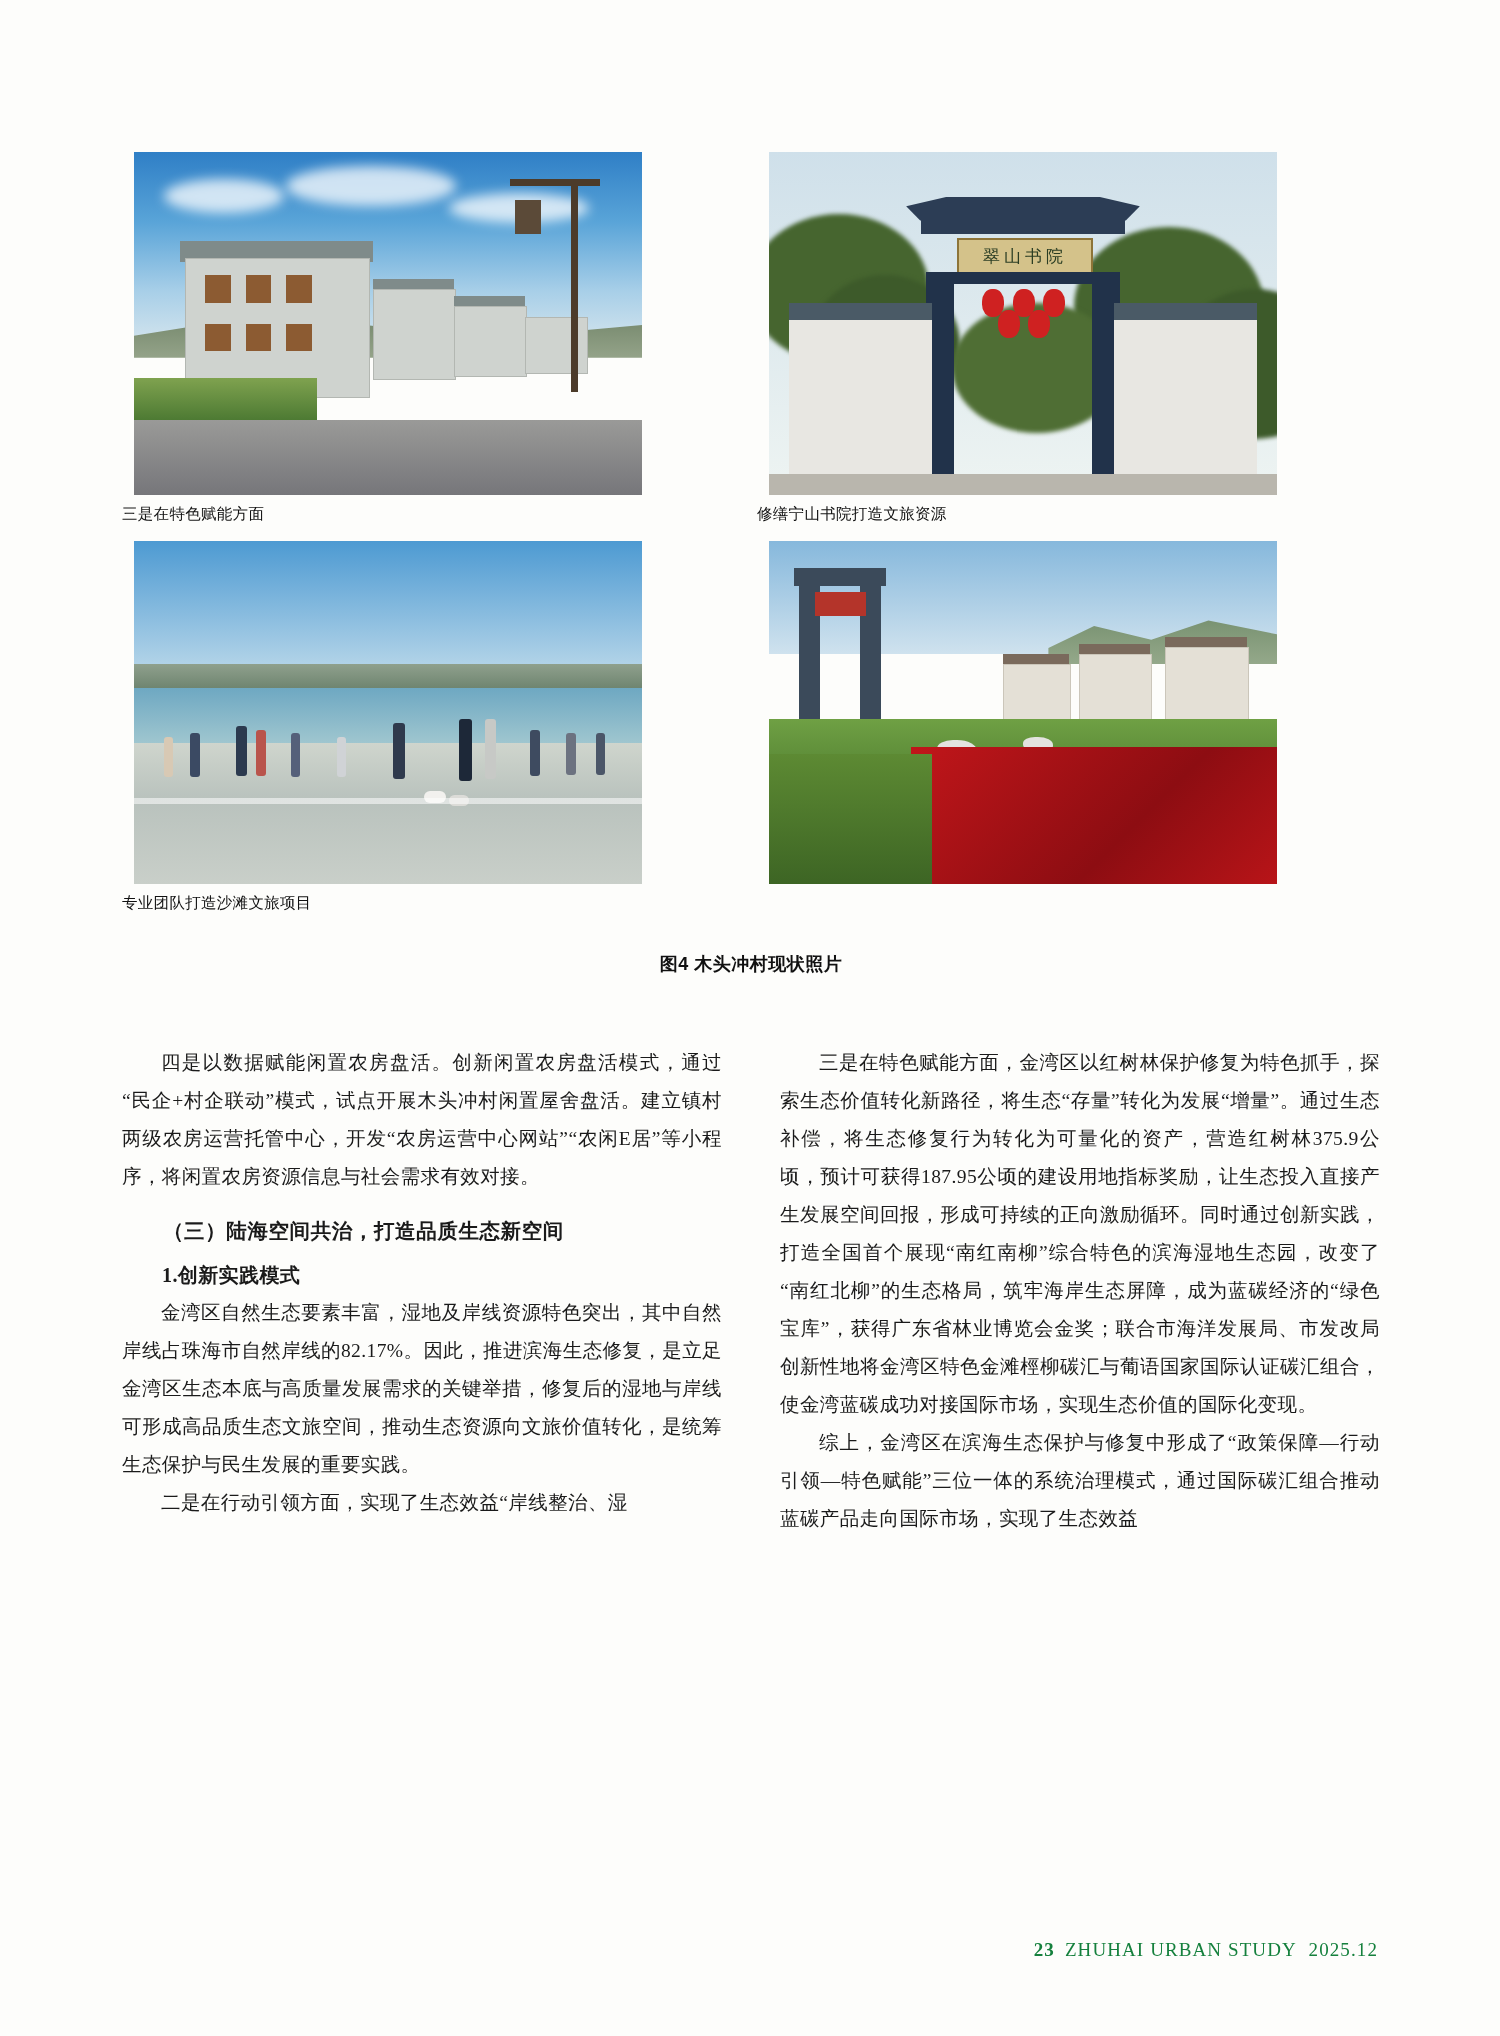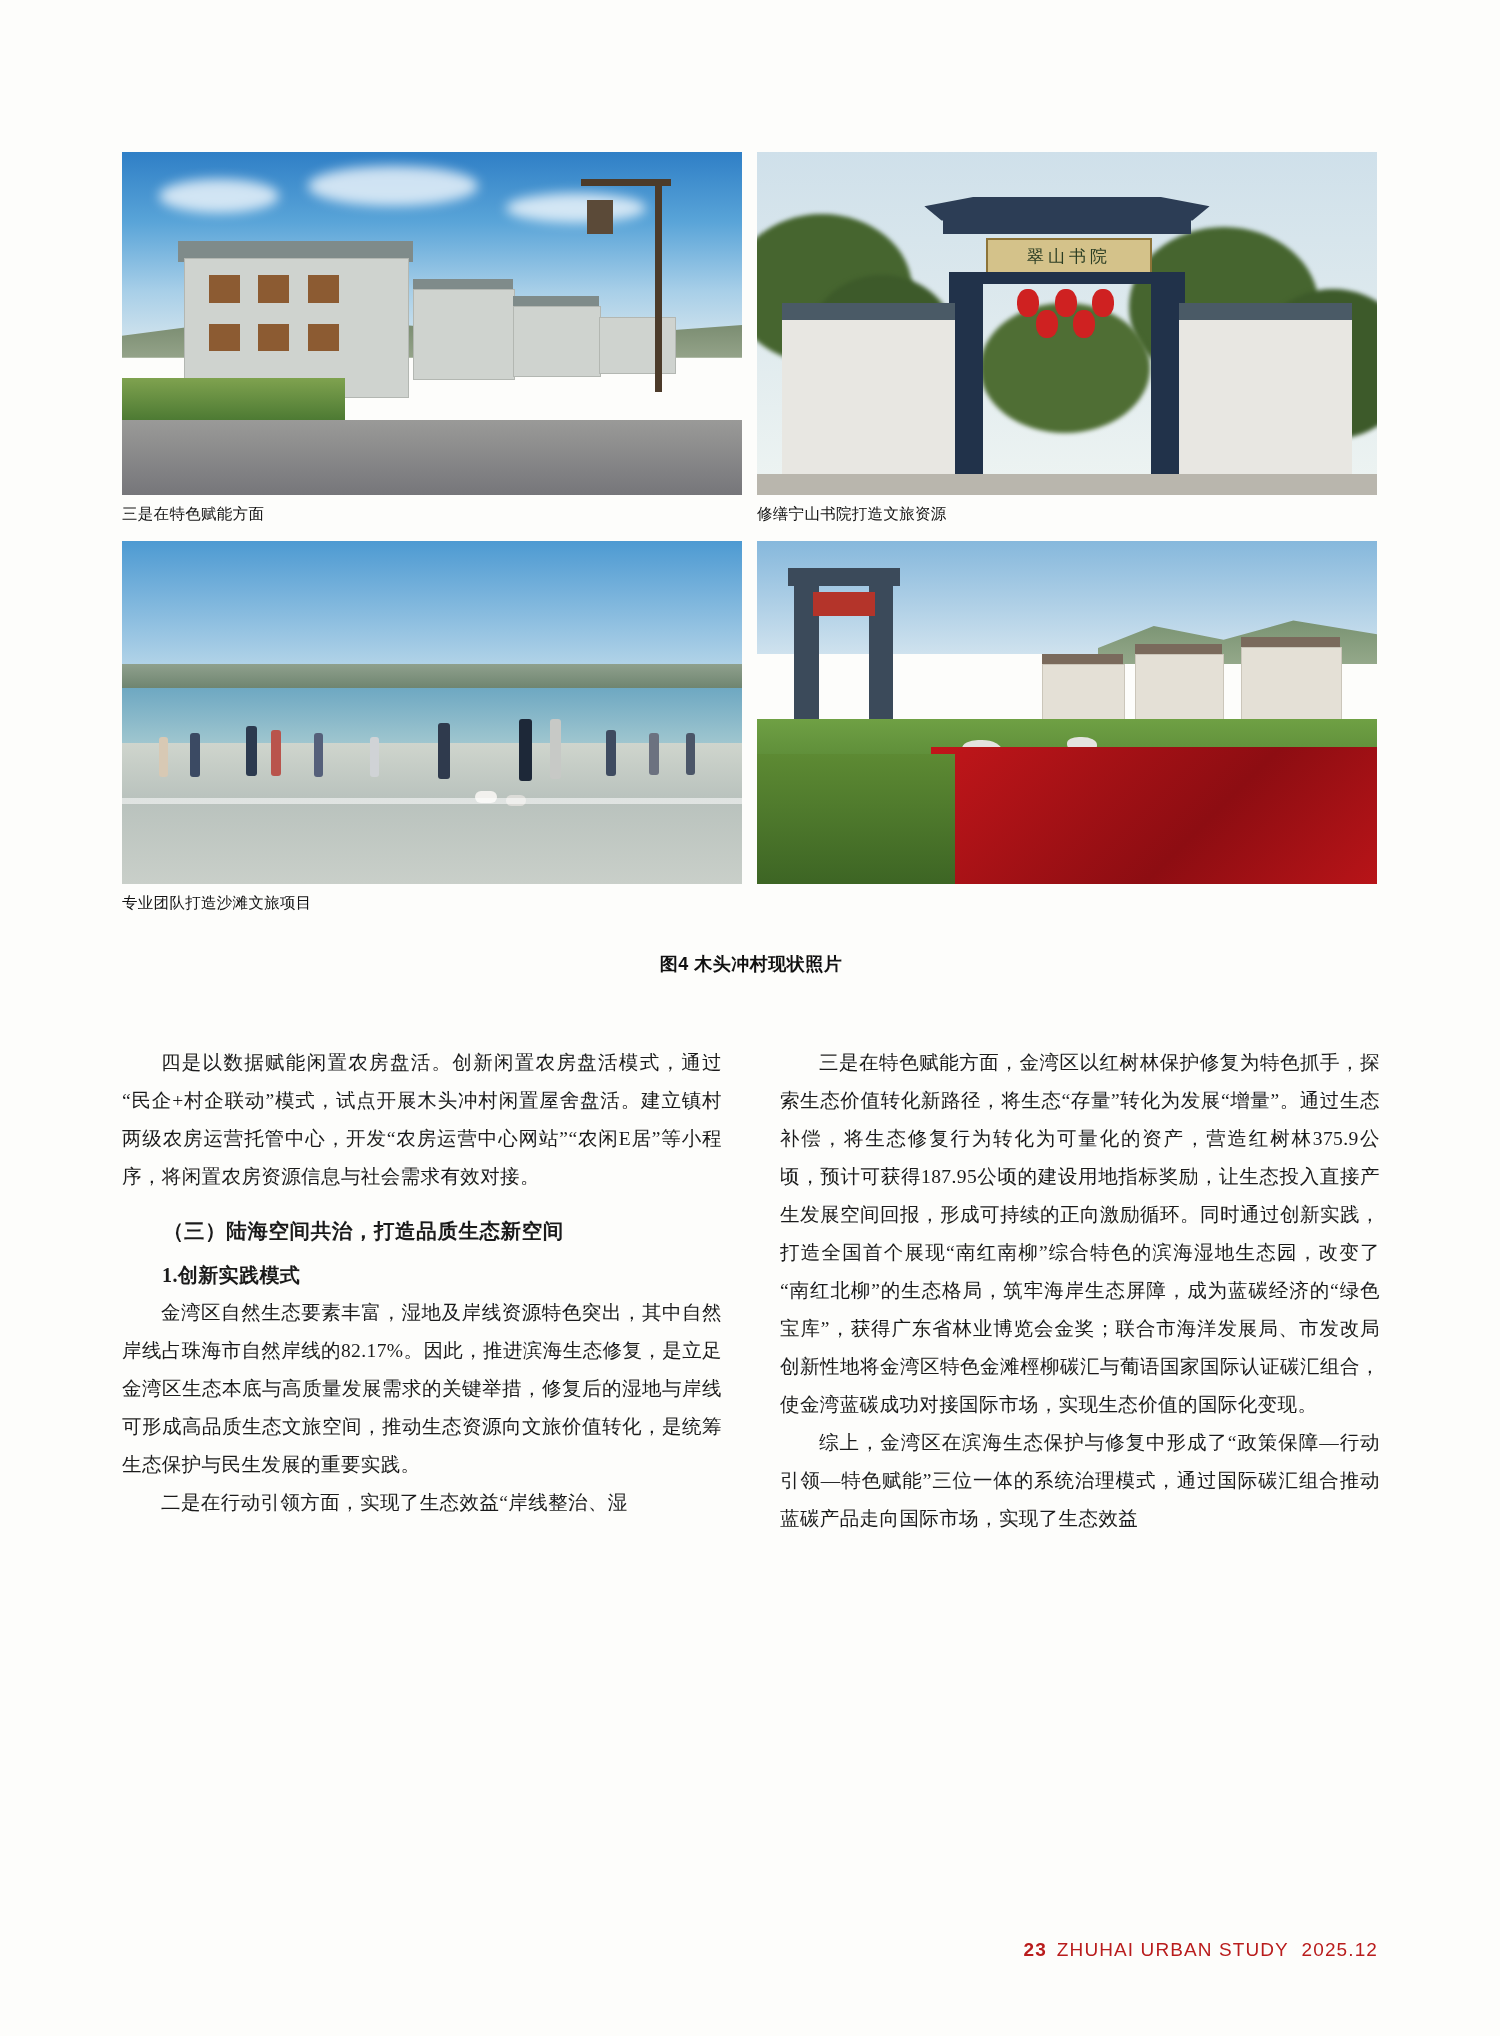--- a/index.html
+++ b/index.html
@@ -31,25 +31,26 @@
     width: 1258px;
   }
   .fig-row {
     display: flex;
     gap: 45px;
   }
   .fig-cell {
     width: 590px;
   }
   .fig-img {
-    width: 620px;
+    width: 508px;
     height: 343px;
     position: relative;
     overflow: hidden;
     border: 0;
+    margin-left: 12px;
   }
   .fig-cap {
     font-family: "Liberation Sans", "DejaVu Sans", sans-serif;
     font-size: 15.5px;
     color: #111;
     margin-top: 9px;
     margin-bottom: 16px;
     letter-spacing: 0.3px;
   }
   .fig-title {
@@ -152,24 +153,24 @@
     line-height: 38px;
     text-indent: 2em;
     letter-spacing: 0.4px;
   }
 
   
   .footer {
     position: absolute;
     right: 122px;
     bottom: 75px;
-    font-family: Liberation Sans, sans-serif;
+    font-family: Liberation Serif, serif;
     font-size: 19px;
     letter-spacing: 1.1px;
-    color: #b91c1c;
+    color: #15803d;
     white-space: nowrap;
   }
   .footer .pg { font-weight: bold; margin-right: 10px; }
 </style>
 </head>
 <body>
 
 <div class="page">
 
   <div class="figure-block">

